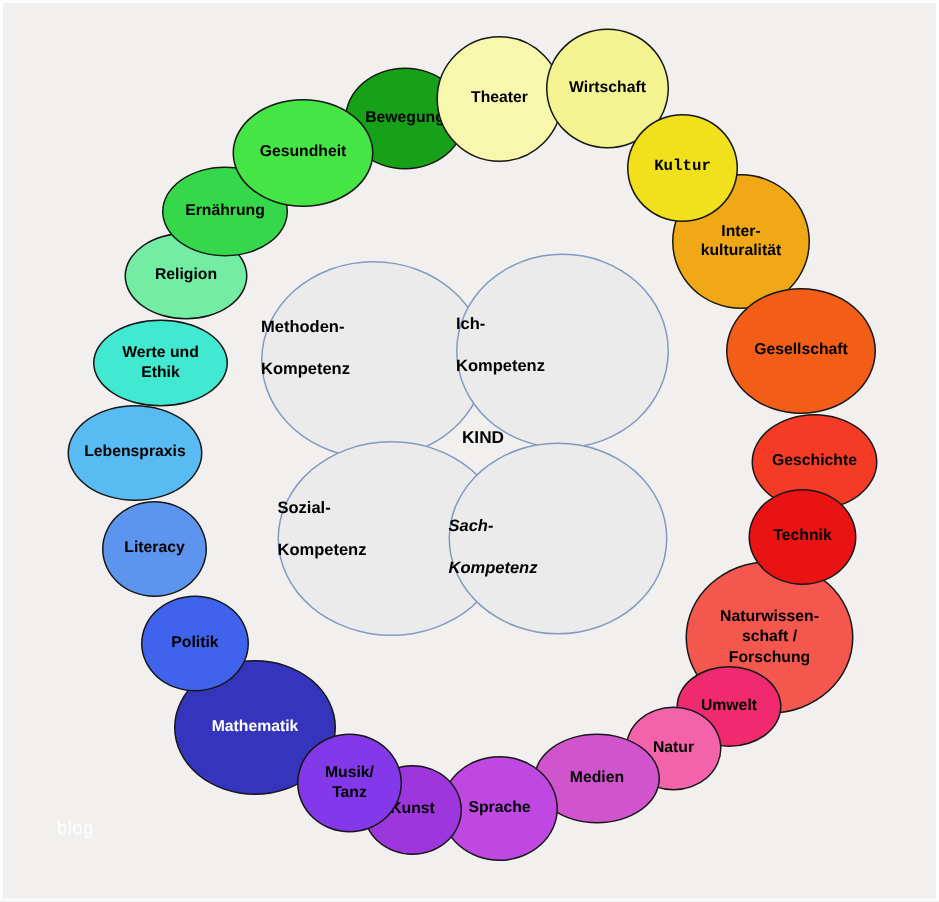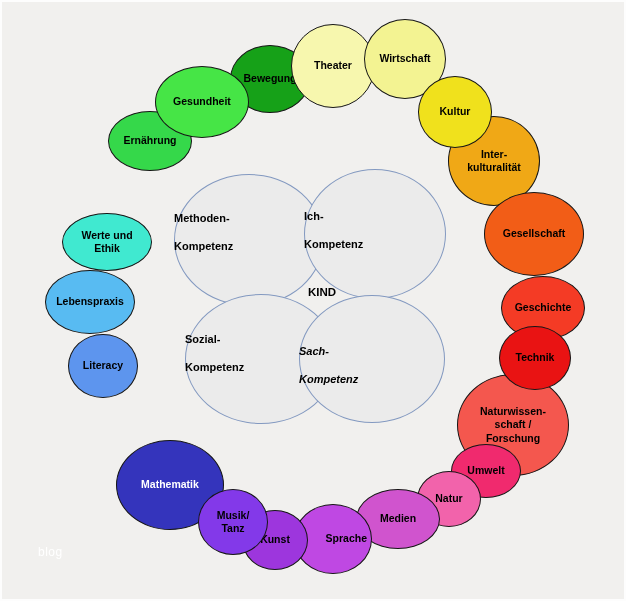--- a/index.html
+++ b/index.html
@@ -57,21 +57,21 @@
 
   <div class="bubble" style="left: 228px; top: 43px; width: 80px; height: 68px; background-color: rgb(22, 161, 24);">
       <span>Bewegung</span>
     </div>
   <div class="bubble" style="left: 289px; top: 22px; width: 84px; height: 84px; background-color: rgb(247, 247, 174);">
       <span>Theater</span>
     </div>
   <div class="bubble" style="left: 362px; top: 17px; width: 82px; height: 80px; background-color: rgb(243, 243, 146);">
       <span>Wirtschaft</span>
     </div>
-  <div class="bubble" style="left: 416px; top: 74px; width: 74px; height: 72px; background-color: rgb(240, 225, 28);">
+  <div class="bubble" style="left: 416px; top: 74px; width: 74px; height: 72px; background-color: rgb(240, 225, 28); font-family: Liberation Mono, monospace;">
       <span>Kultur</span>
     </div>
   <div class="bubble big" style="left: 446px; top: 114px; width: 92px; height: 90px; background-color: rgb(240, 168, 22);">
       <span>Inter-
 kulturalität</span>
     </div>
   <div class="bubble big" style="left: 482px; top: 190px; width: 100px; height: 84px; background-color: rgb(242, 93, 23);">
       <span>Gesellschaft</span>
     </div>
   <div class="bubble" style="left: 499px; top: 274px; width: 84px; height: 64px; background-color: rgb(244, 59, 37);">
@@ -87,42 +87,48 @@
     </div>
   <div class="bubble" style="left: 449px; top: 442px; width: 70px; height: 54px; background-color: rgb(240, 42, 110);">
       <span>Umwelt</span>
     </div>
   <div class="bubble" style="left: 415px; top: 469px; width: 64px; height: 56px; background-color: rgb(242, 99, 171); align-items: center;">
       <span>Natur</span>
     </div>
   <div class="bubble" style="left: 354px; top: 487px; width: 84px; height: 60px; background-color: rgb(208, 84, 206);">
       <span>Medien</span>
     </div>
-  <div class="bubble" style="left: 292px; top: 502px; width: 78px; height: 70px; background-color: rgb(191, 72, 227); justify-content: flex-end;">
+  <div class="bubble" style="left: 292px; top: 502px; width: 78px; height: 70px; background-color: rgb(191, 72, 227);">
       <span>Sprache</span>
     </div>
   <div class="bubble" style="left: 240px; top: 508px; width: 66px; height: 60px; background-color: rgb(157, 54, 221);">
       <span>Kunst</span>
     </div>
   <div class="bubble" style="left: 196px; top: 487px; width: 70px; height: 66px; background-color: rgb(131, 57, 233);">
       <span>Musik/
 Tanz</span>
     </div>
   <div class="bubble big" style="left: 114px; top: 438px; width: 108px; height: 90px; background-color: rgb(52, 52, 188); color: rgb(255, 255, 255);">
       <span>Mathematik</span>
     </div>
+  <div class="bubble" style="left: 92px; top: 395px; width: 72px; height: 64px; background-color: rgb(63, 99, 236);">
+      <span>Politik</span>
+    </div>
   <div class="bubble" style="left: 66px; top: 332px; width: 70px; height: 64px; background-color: rgb(93, 149, 238);">
       <span>Literacy</span>
     </div>
   <div class="bubble" style="left: 43px; top: 268px; width: 90px; height: 64px; background-color: rgb(88, 187, 242);">
       <span>Lebenspraxis</span>
     </div>
   <div class="bubble" style="left: 60px; top: 211px; width: 90px; height: 58px; background-color: rgb(64, 233, 208);">
       <span>Werte und
 Ethik</span>
+    </div>
+  <div class="bubble" style="left: 81px; top: 153px; width: 82px; height: 58px; background-color: rgb(115, 237, 163);">
+      <span>Religion</span>
     </div>
   <div class="bubble" style="left: 106px; top: 109px; width: 84px; height: 60px; background-color: rgb(53, 216, 74);">
       <span>Ernährung</span>
     </div>
   <div class="bubble" style="left: 153px; top: 64px; width: 94px; height: 72px; background-color: rgb(70, 229, 70);">
       <span>Gesundheit</span>
     </div>
 
   <div class="watermark">blog</div>
 </div>

